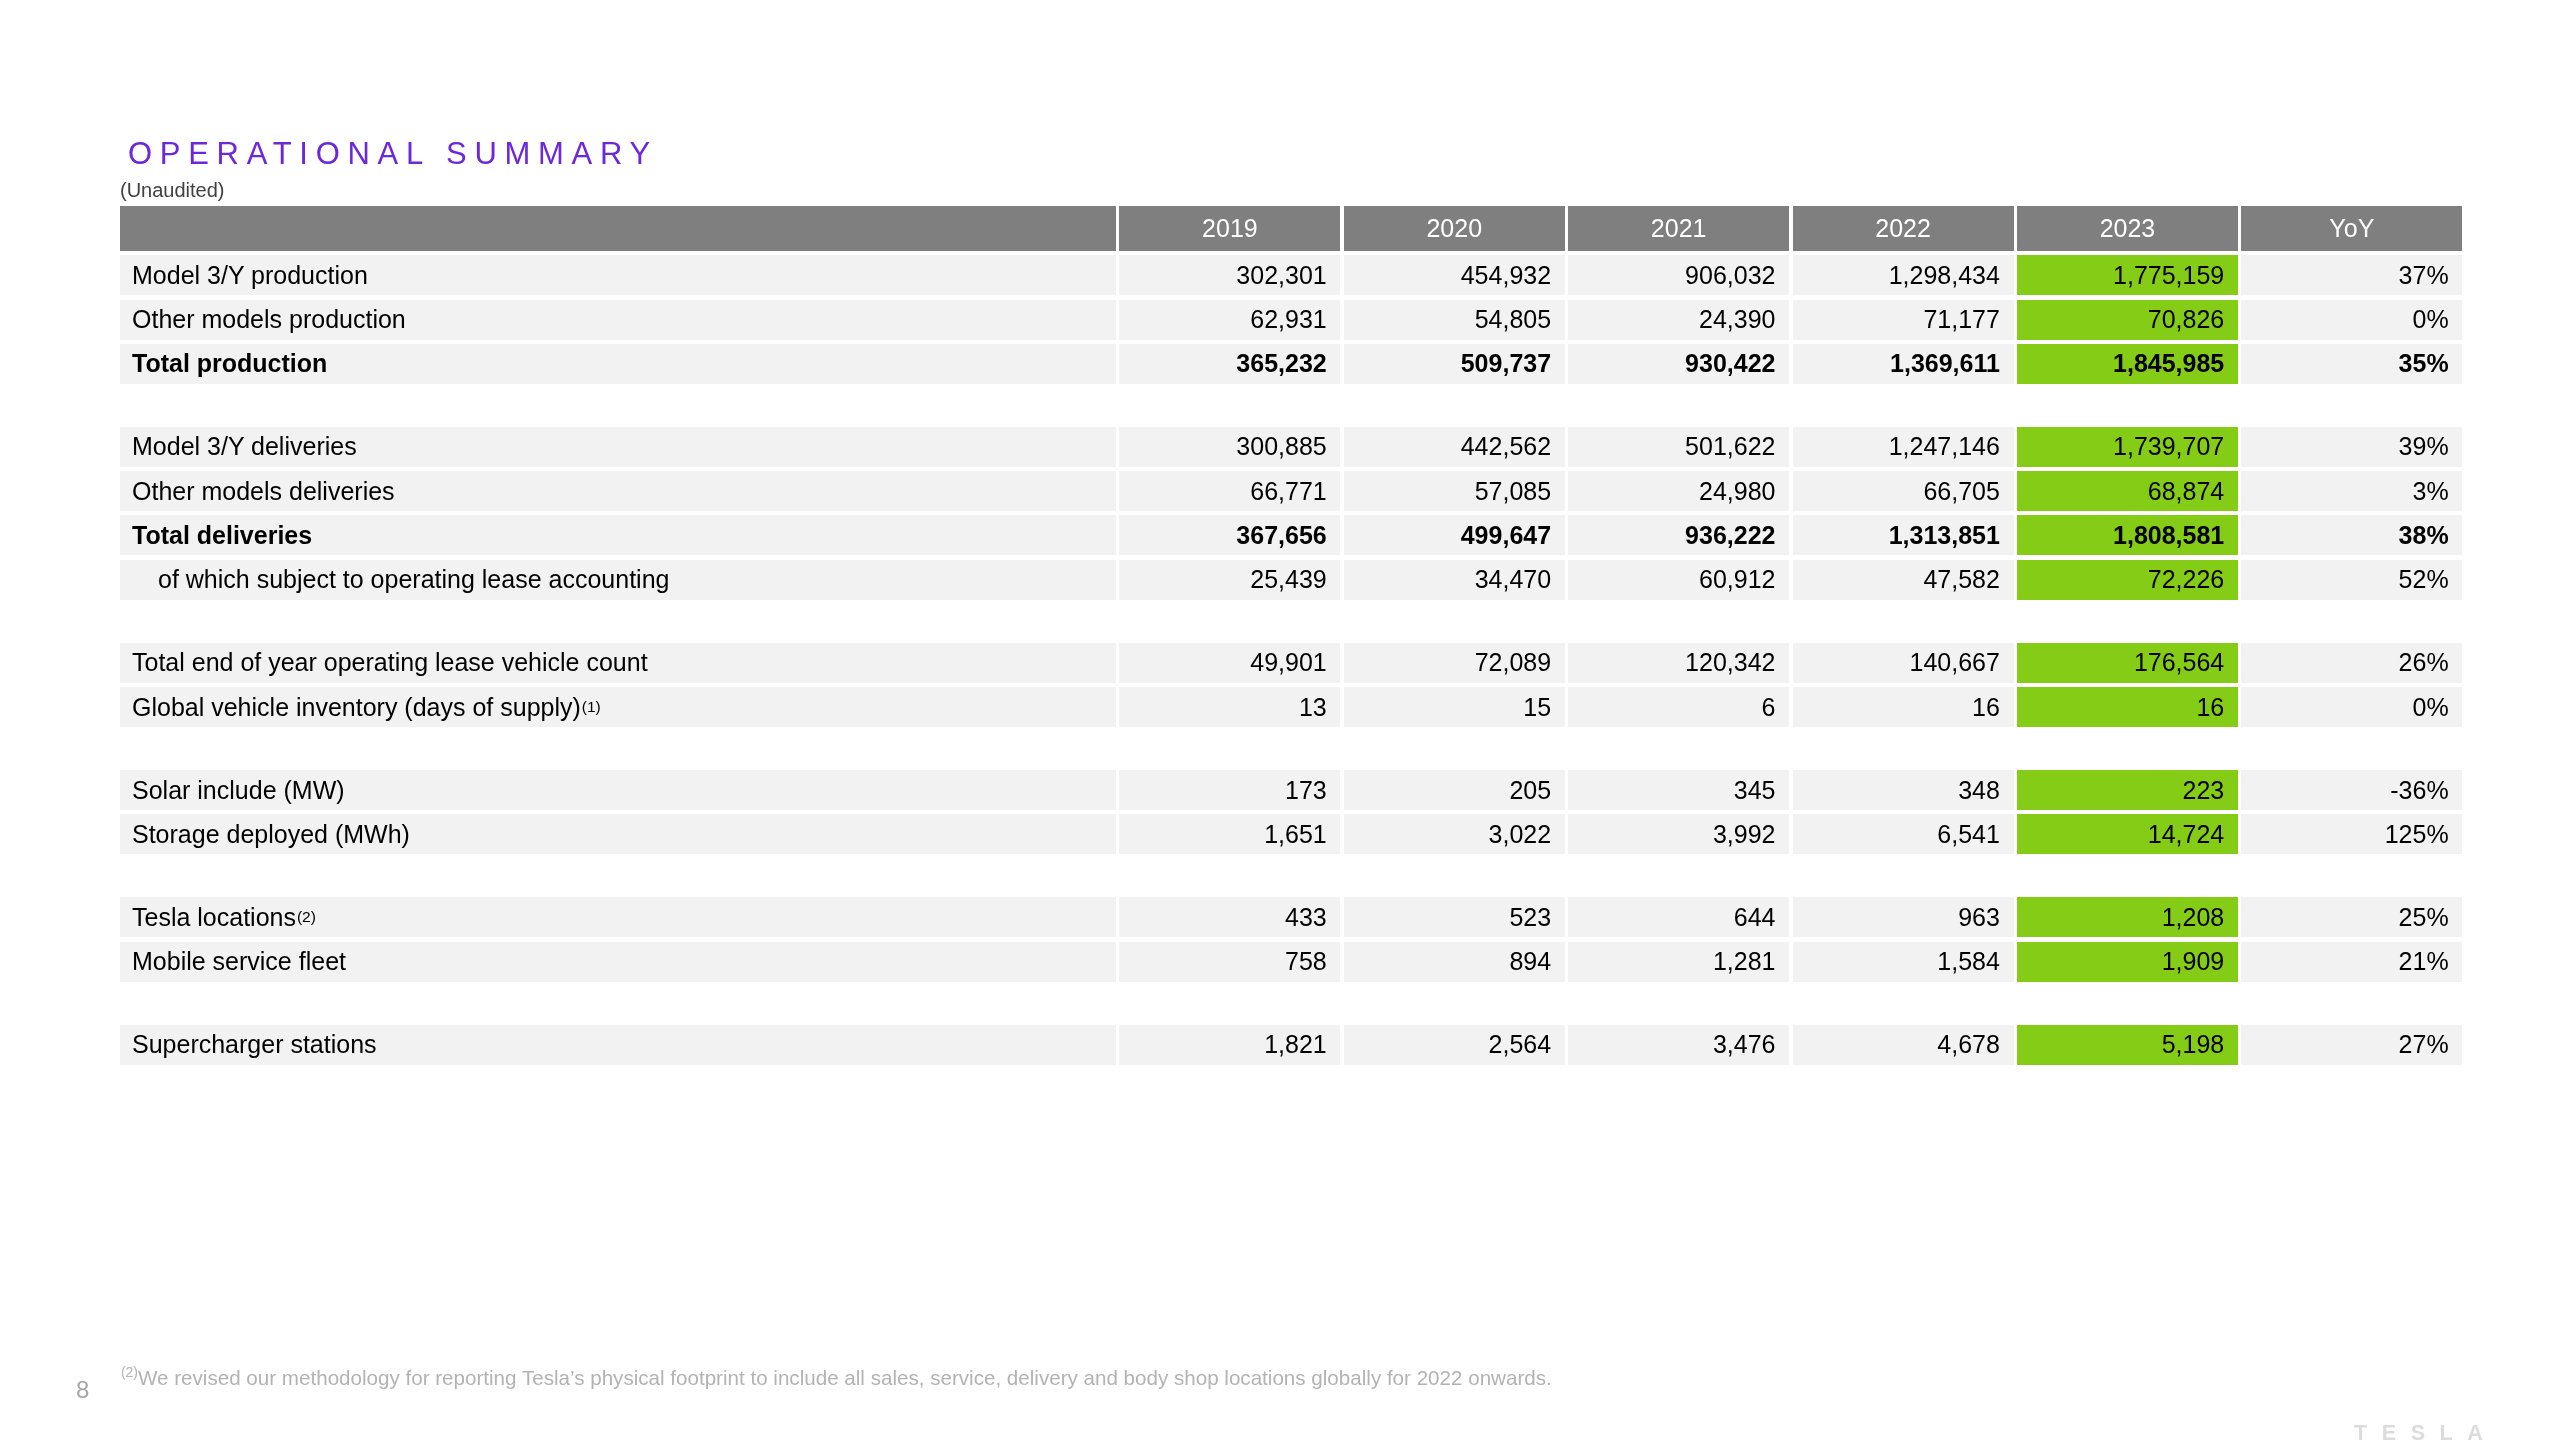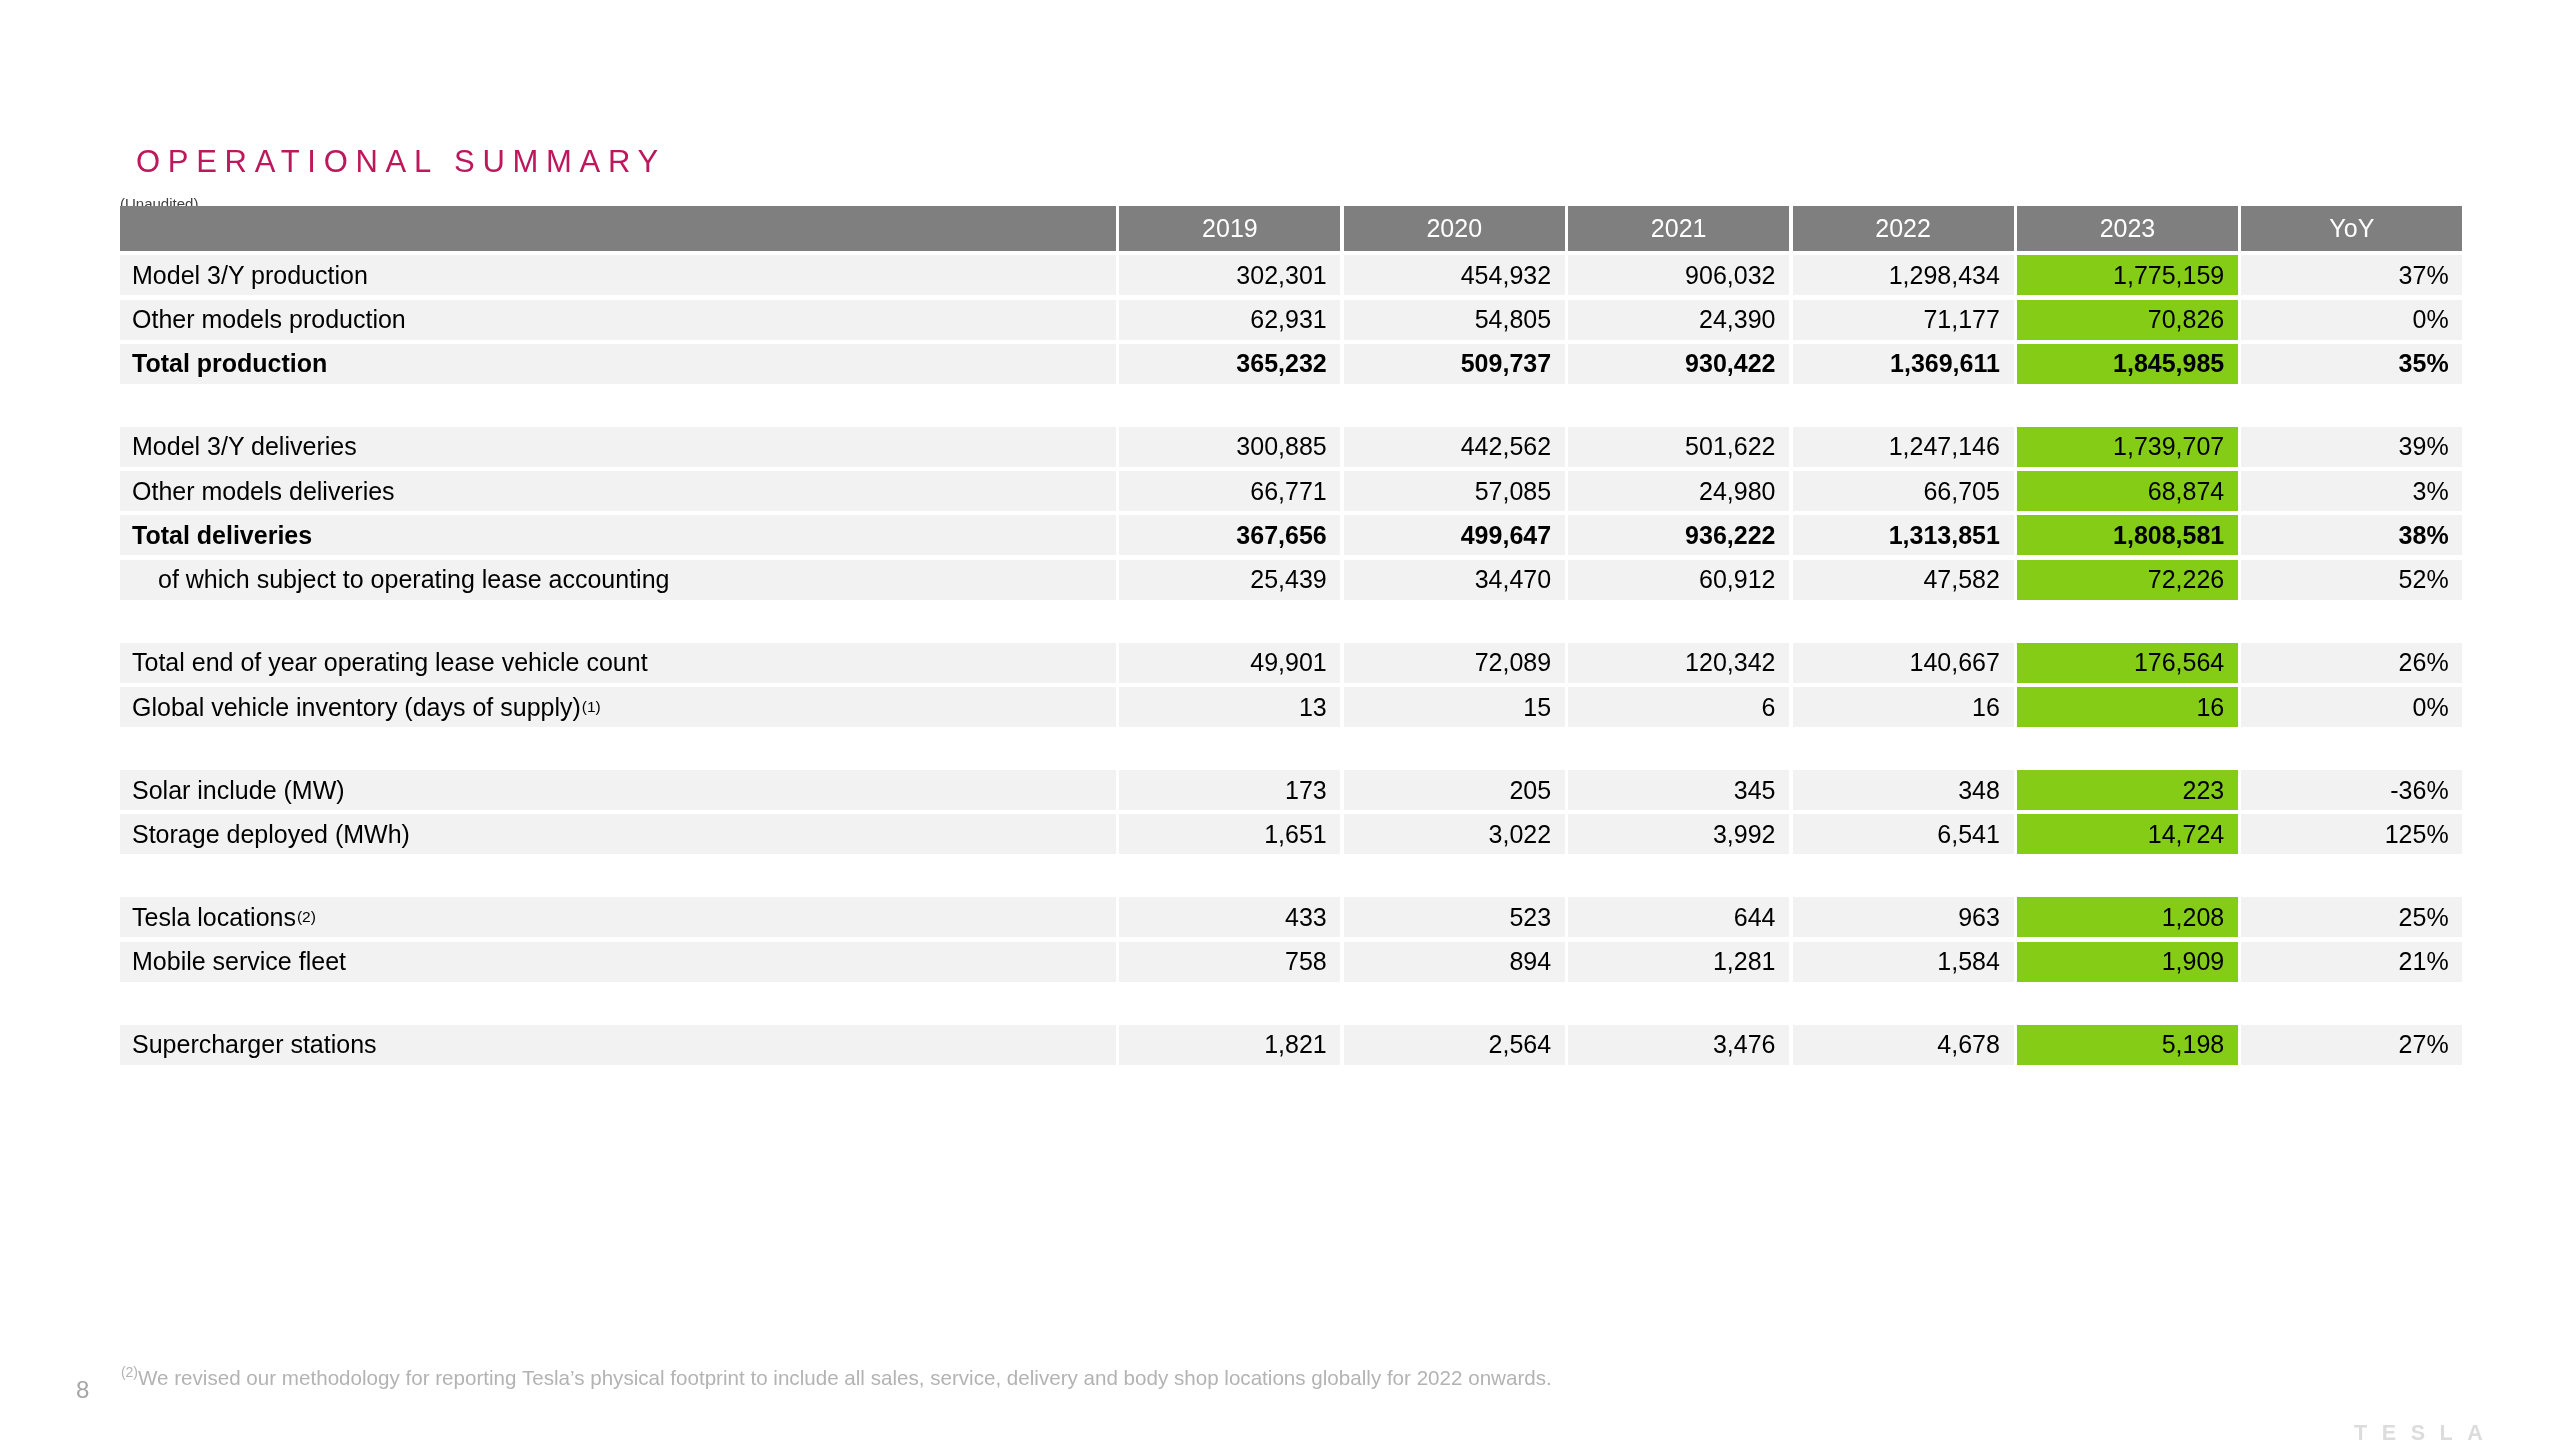--- a/index.html
+++ b/index.html
@@ -19,26 +19,26 @@
   
   .title-block {
     position: absolute;
     left: 120px;
     top: 129px;
   }
   .title {
     font-size: 31px;
     font-weight: 400;
     letter-spacing: 7.7px;
-    color: #be185d;
-    margin: 16px;
+    color: #6d28d9;
+    margin: 8px;
     line-height: 1.1;
   }
   .subtitle {
-    font-size: 15px;
+    font-size: 20px;
     font-weight: 400;
     color: #404040;
     margin: 3.4px 0 0 0;
     line-height: 1.15;
   }
 
   
   .op-table {
     position: absolute;
     left: 120px;

